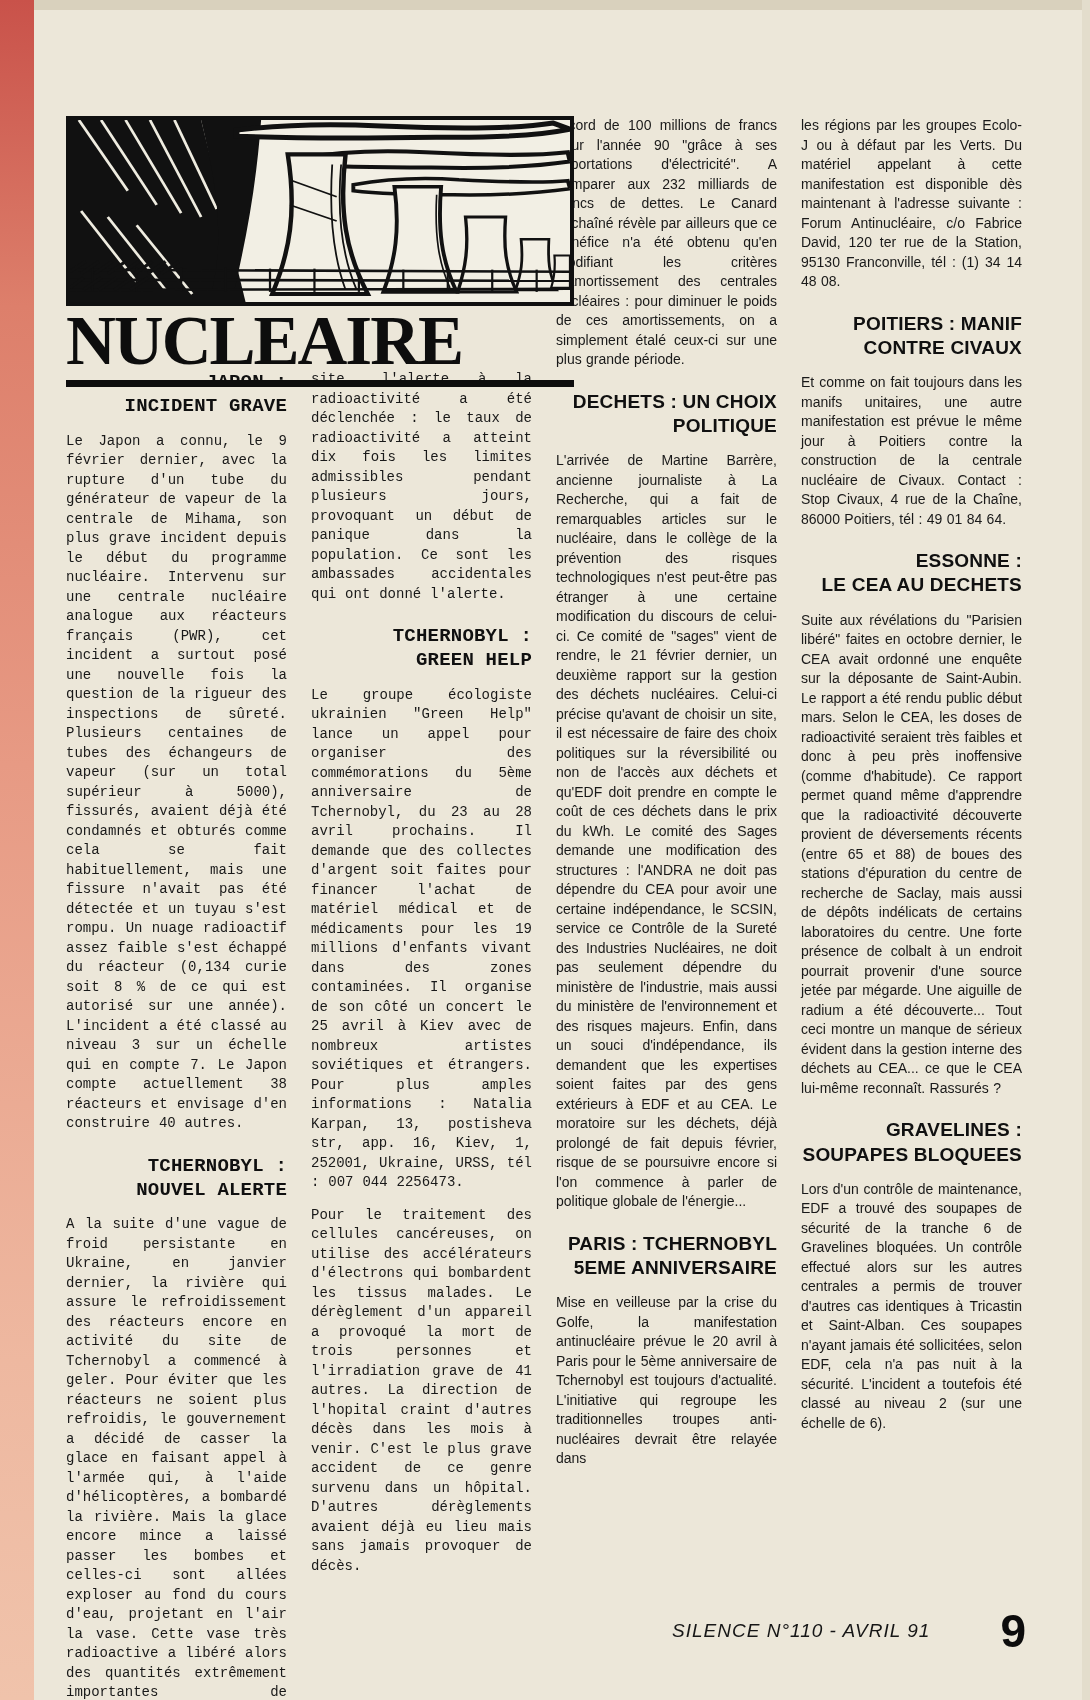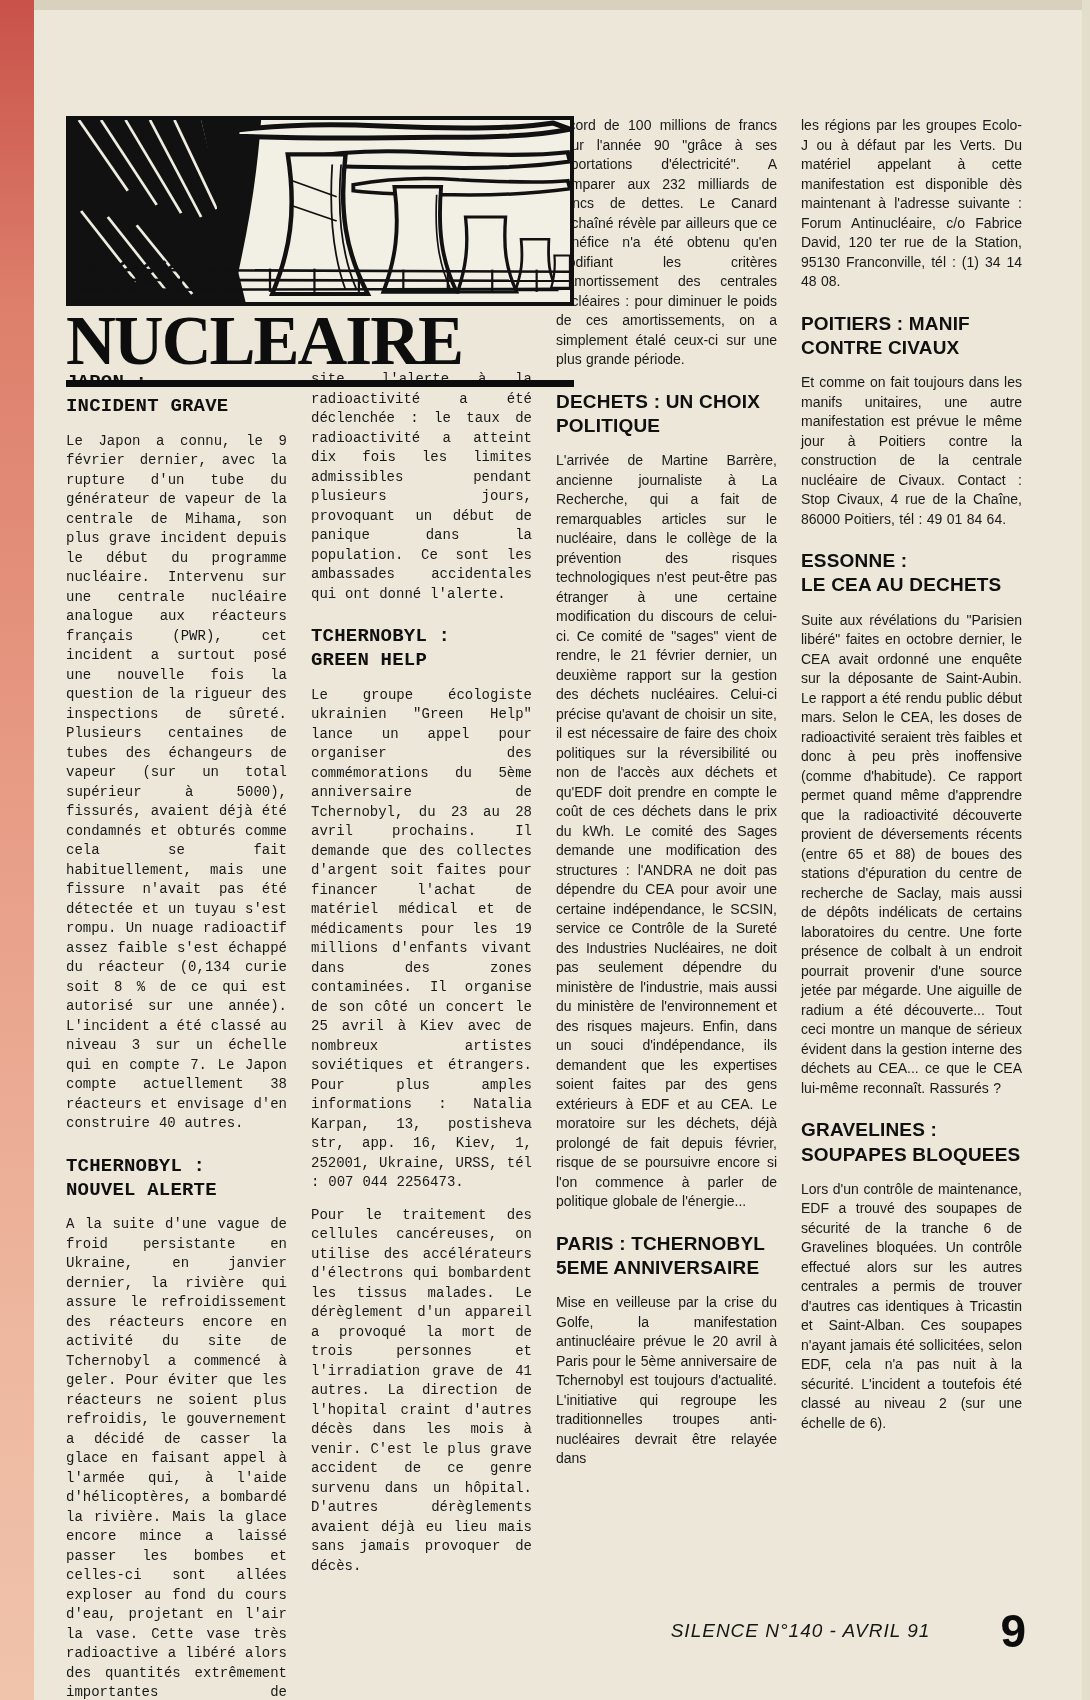--- a/index.html
+++ b/index.html
@@ -53,20 +53,21 @@
   }
 
   .article-heading {
     font-size:19px;
     font-weight:700;
     line-height:1.28;
     margin:20px 0 13px 0;
     white-space:pre-line;
     color:#101010;
     letter-spacing:0.2px;
+    text-align:right;
   }
   .col > .article-heading:first-child { margin-top:0; }
   .article-para {
     font-size:14px;
     line-height:19.5px;
     text-align:justify;
     margin:0 0 13px 0;
     word-spacing:0.5px;
     overflow-wrap:break-word;
   }
@@ -214,16 +215,16 @@
         <p class="article-para">Suite aux révélations du "Parisien libéré" faites en octobre dernier, le CEA avait ordonné une enquête sur la déposante de Saint-Aubin. Le rapport a été rendu public début mars. Selon le CEA, les doses de radioactivité seraient très faibles et donc à peu près inoffensive (comme d'habitude). Ce rapport permet quand même d'apprendre que la radioactivité découverte provient de déversements récents (entre 65 et 88) de boues des stations d'épuration du centre de recherche de Saclay, mais aussi de dépôts indélicats de certains laboratoires du centre. Une forte présence de colbalt à un endroit pourrait provenir d'une source jetée par mégarde. Une aiguille de radium a été découverte... Tout ceci montre un manque de sérieux évident dans la gestion interne des déchets au CEA... ce que le CEA lui-même reconnaît. Rassurés ?</p>
         <div class="article-heading">GRAVELINES :
 SOUPAPES BLOQUEES</div>
         <p class="article-para">Lors d'un contrôle de maintenance, EDF a trouvé des soupapes de sécurité de la tranche 6 de Gravelines bloquées. Un contrôle effectué alors sur les autres centrales a permis de trouver d'autres cas identiques à Tricastin et Saint-Alban. Ces soupapes n'ayant jamais été sollicitées, selon EDF, cela n'a pas nuit à la sécurité. L'incident a toutefois été classé au niveau 2 (sur une échelle de 6).</p>
       </div>
 
     </div>
   </div>
 
   <div class="footer">
-    <span class="issue-line">SILENCE N°140 - AVRIL 91</span>
+    <span class="issue-line">SILENCE N°110 - AVRIL 91</span>
     <span class="page-number">9</span>
   </div>
 </div>
 
 </body></html>

